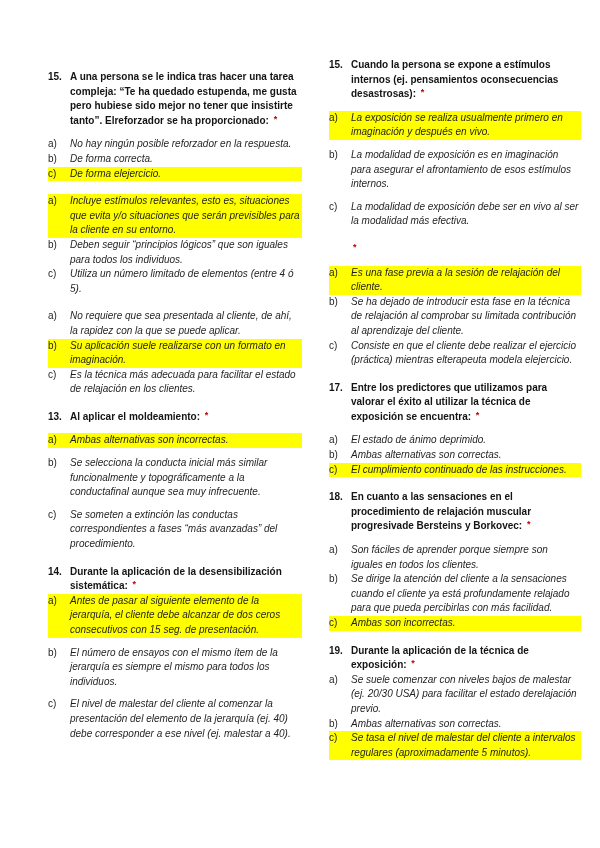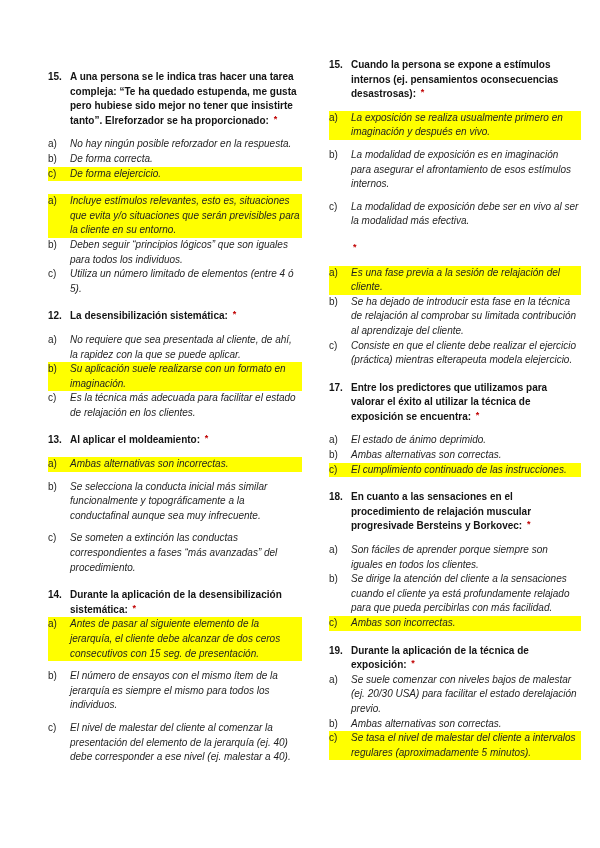--- a/index.html
+++ b/index.html
@@ -75,26 +75,20 @@
         <div class="option">
     <span class="opt-letter">b)</span>
     <span class="opt-text">Deben seguir “principios lógicos” que son iguales para todos los individuos.</span>
   </div>
         <div class="option">
     <span class="opt-letter">c)</span>
     <span class="opt-text">Utiliza un número limitado de elementos (entre 4 ó 5).</span>
   </div>
       </div>
       <div class="question">
-    <div class="q-head gap">
-      <div class="q-row">
-        <span class="q-num">12.</span>
-        <span class="q-text">La desensibilización sistemática: <span class="marker">*</span></span>
-      </div>
-    </div>
   <div class="option">
     <span class="opt-letter">a)</span>
     <span class="opt-text">No requiere que sea presentada al cliente, de ahí, la rapidez con la que se puede aplicar.</span>
   </div>
         <div class="option">
     <span class="opt-letter hl">b)</span>
     <span class="opt-text hl">Su aplicación suele realizarse con un formato en imaginación.</span>
   </div>
         <div class="option">
     <span class="opt-letter">c)</span>

